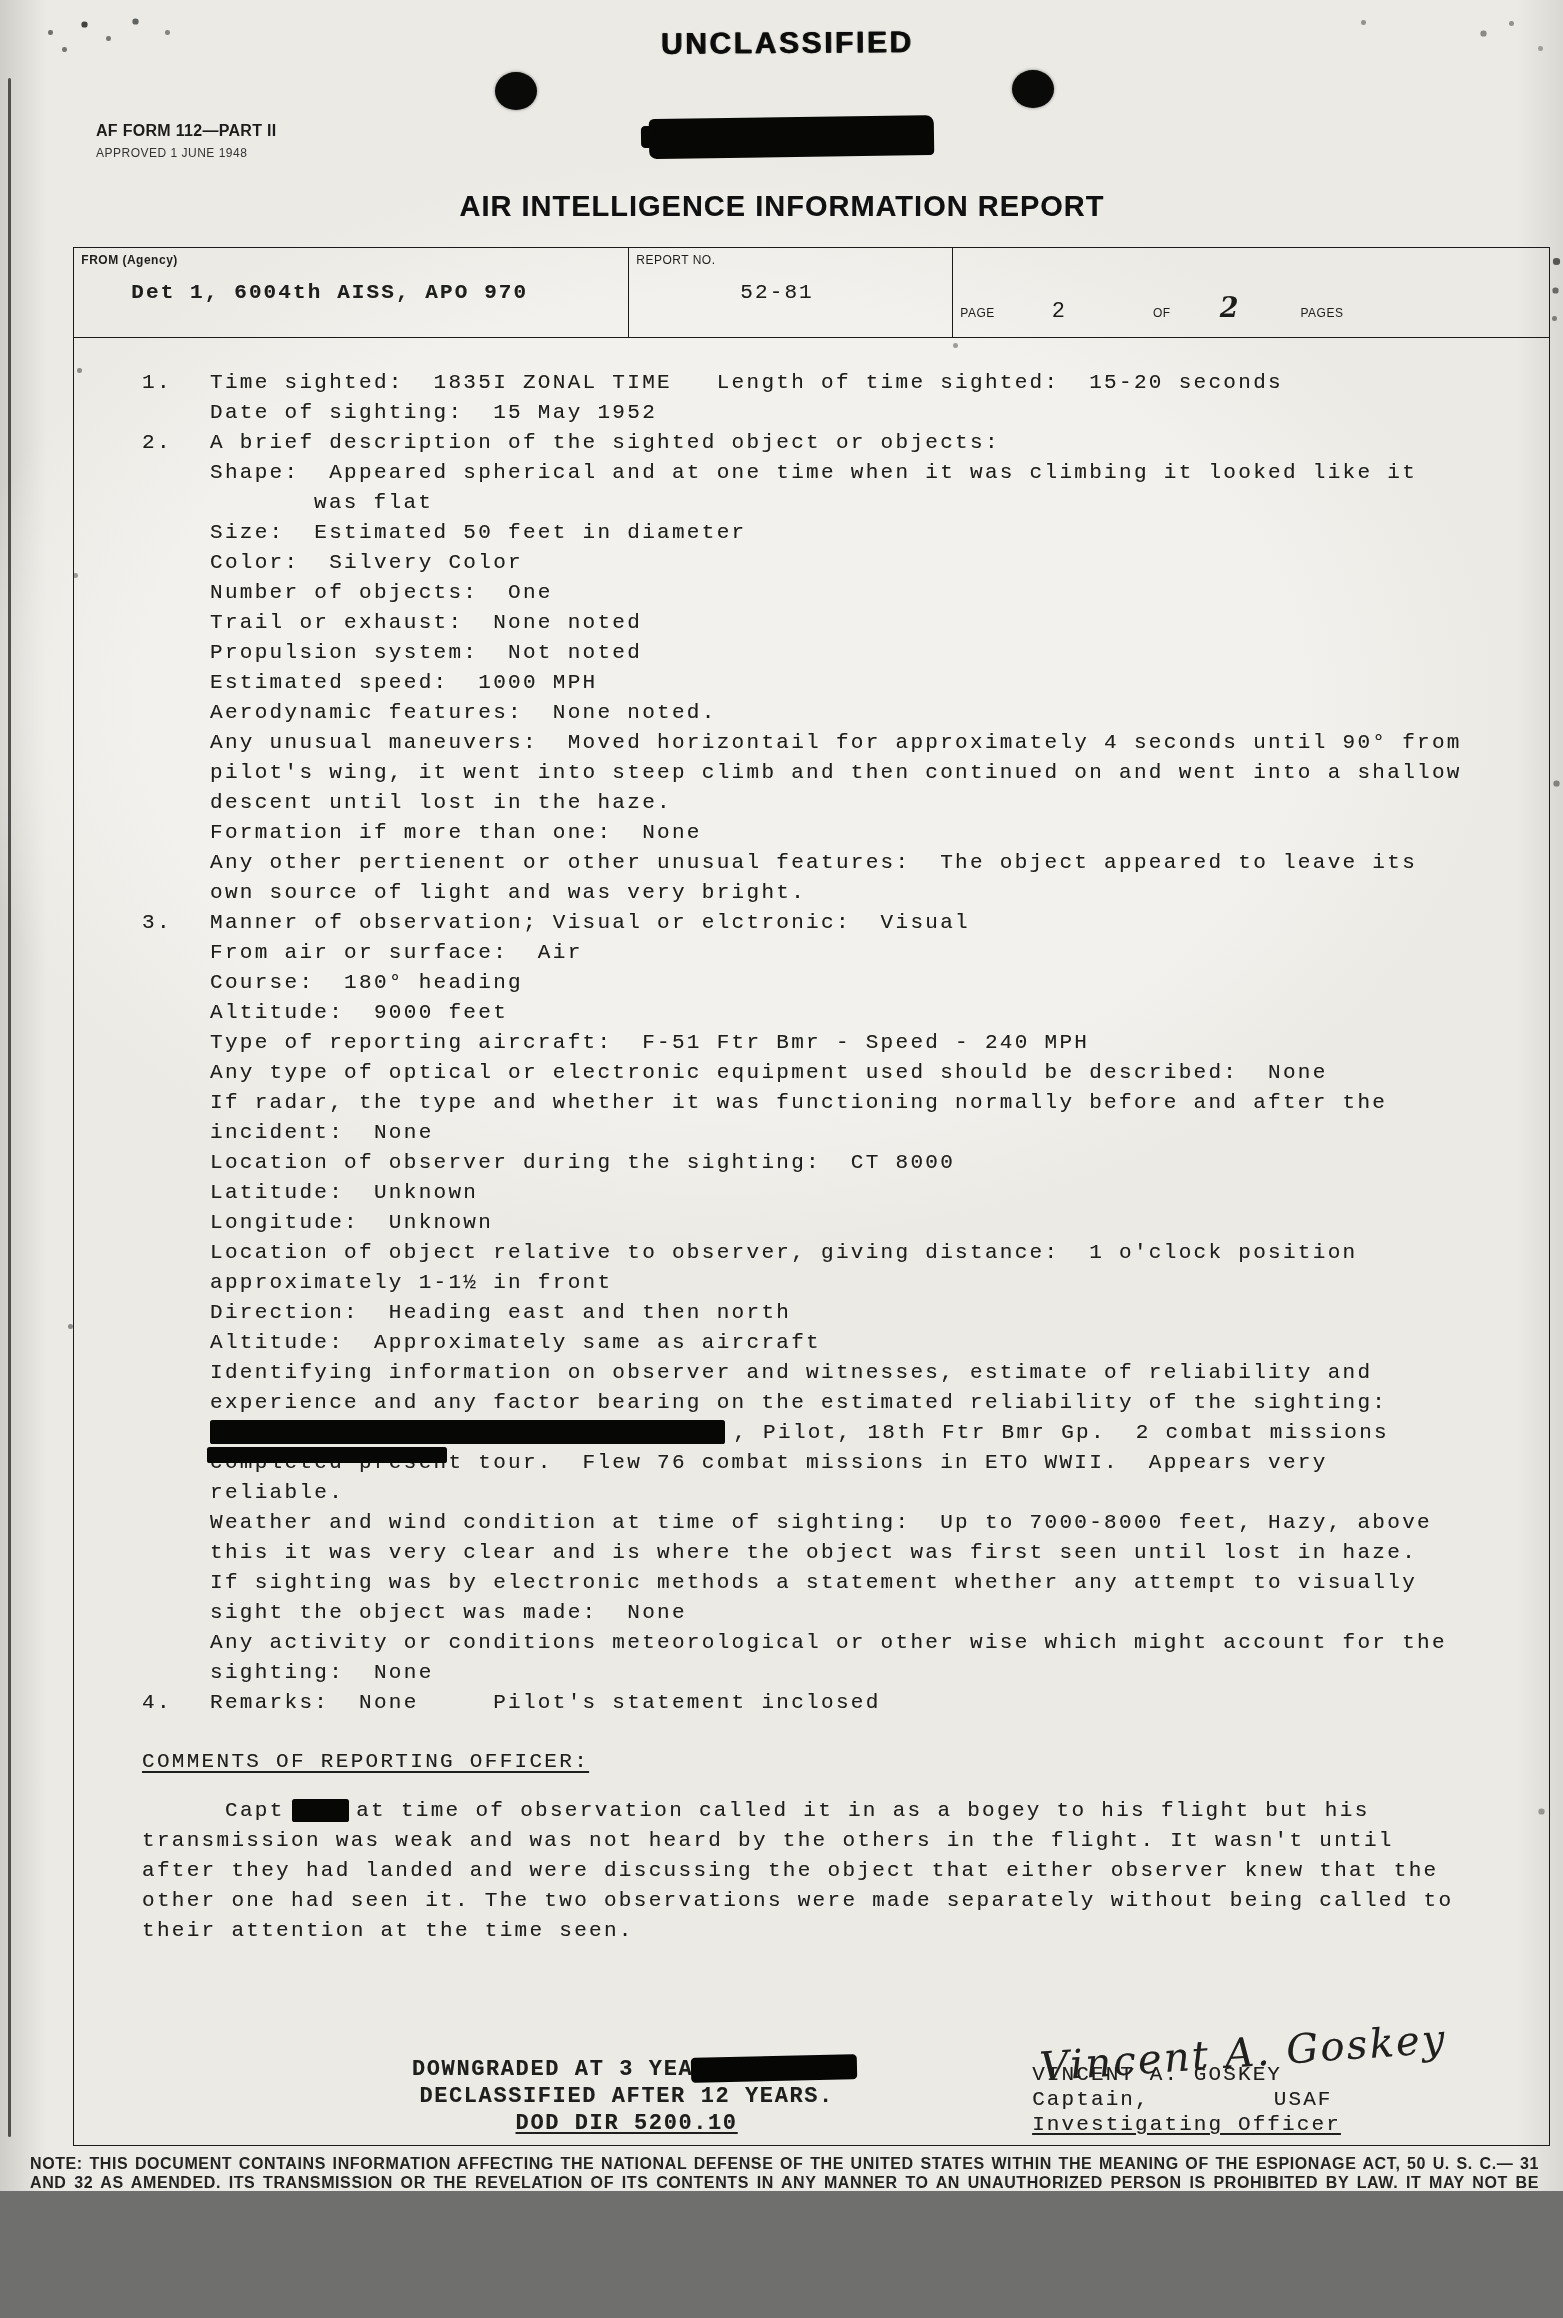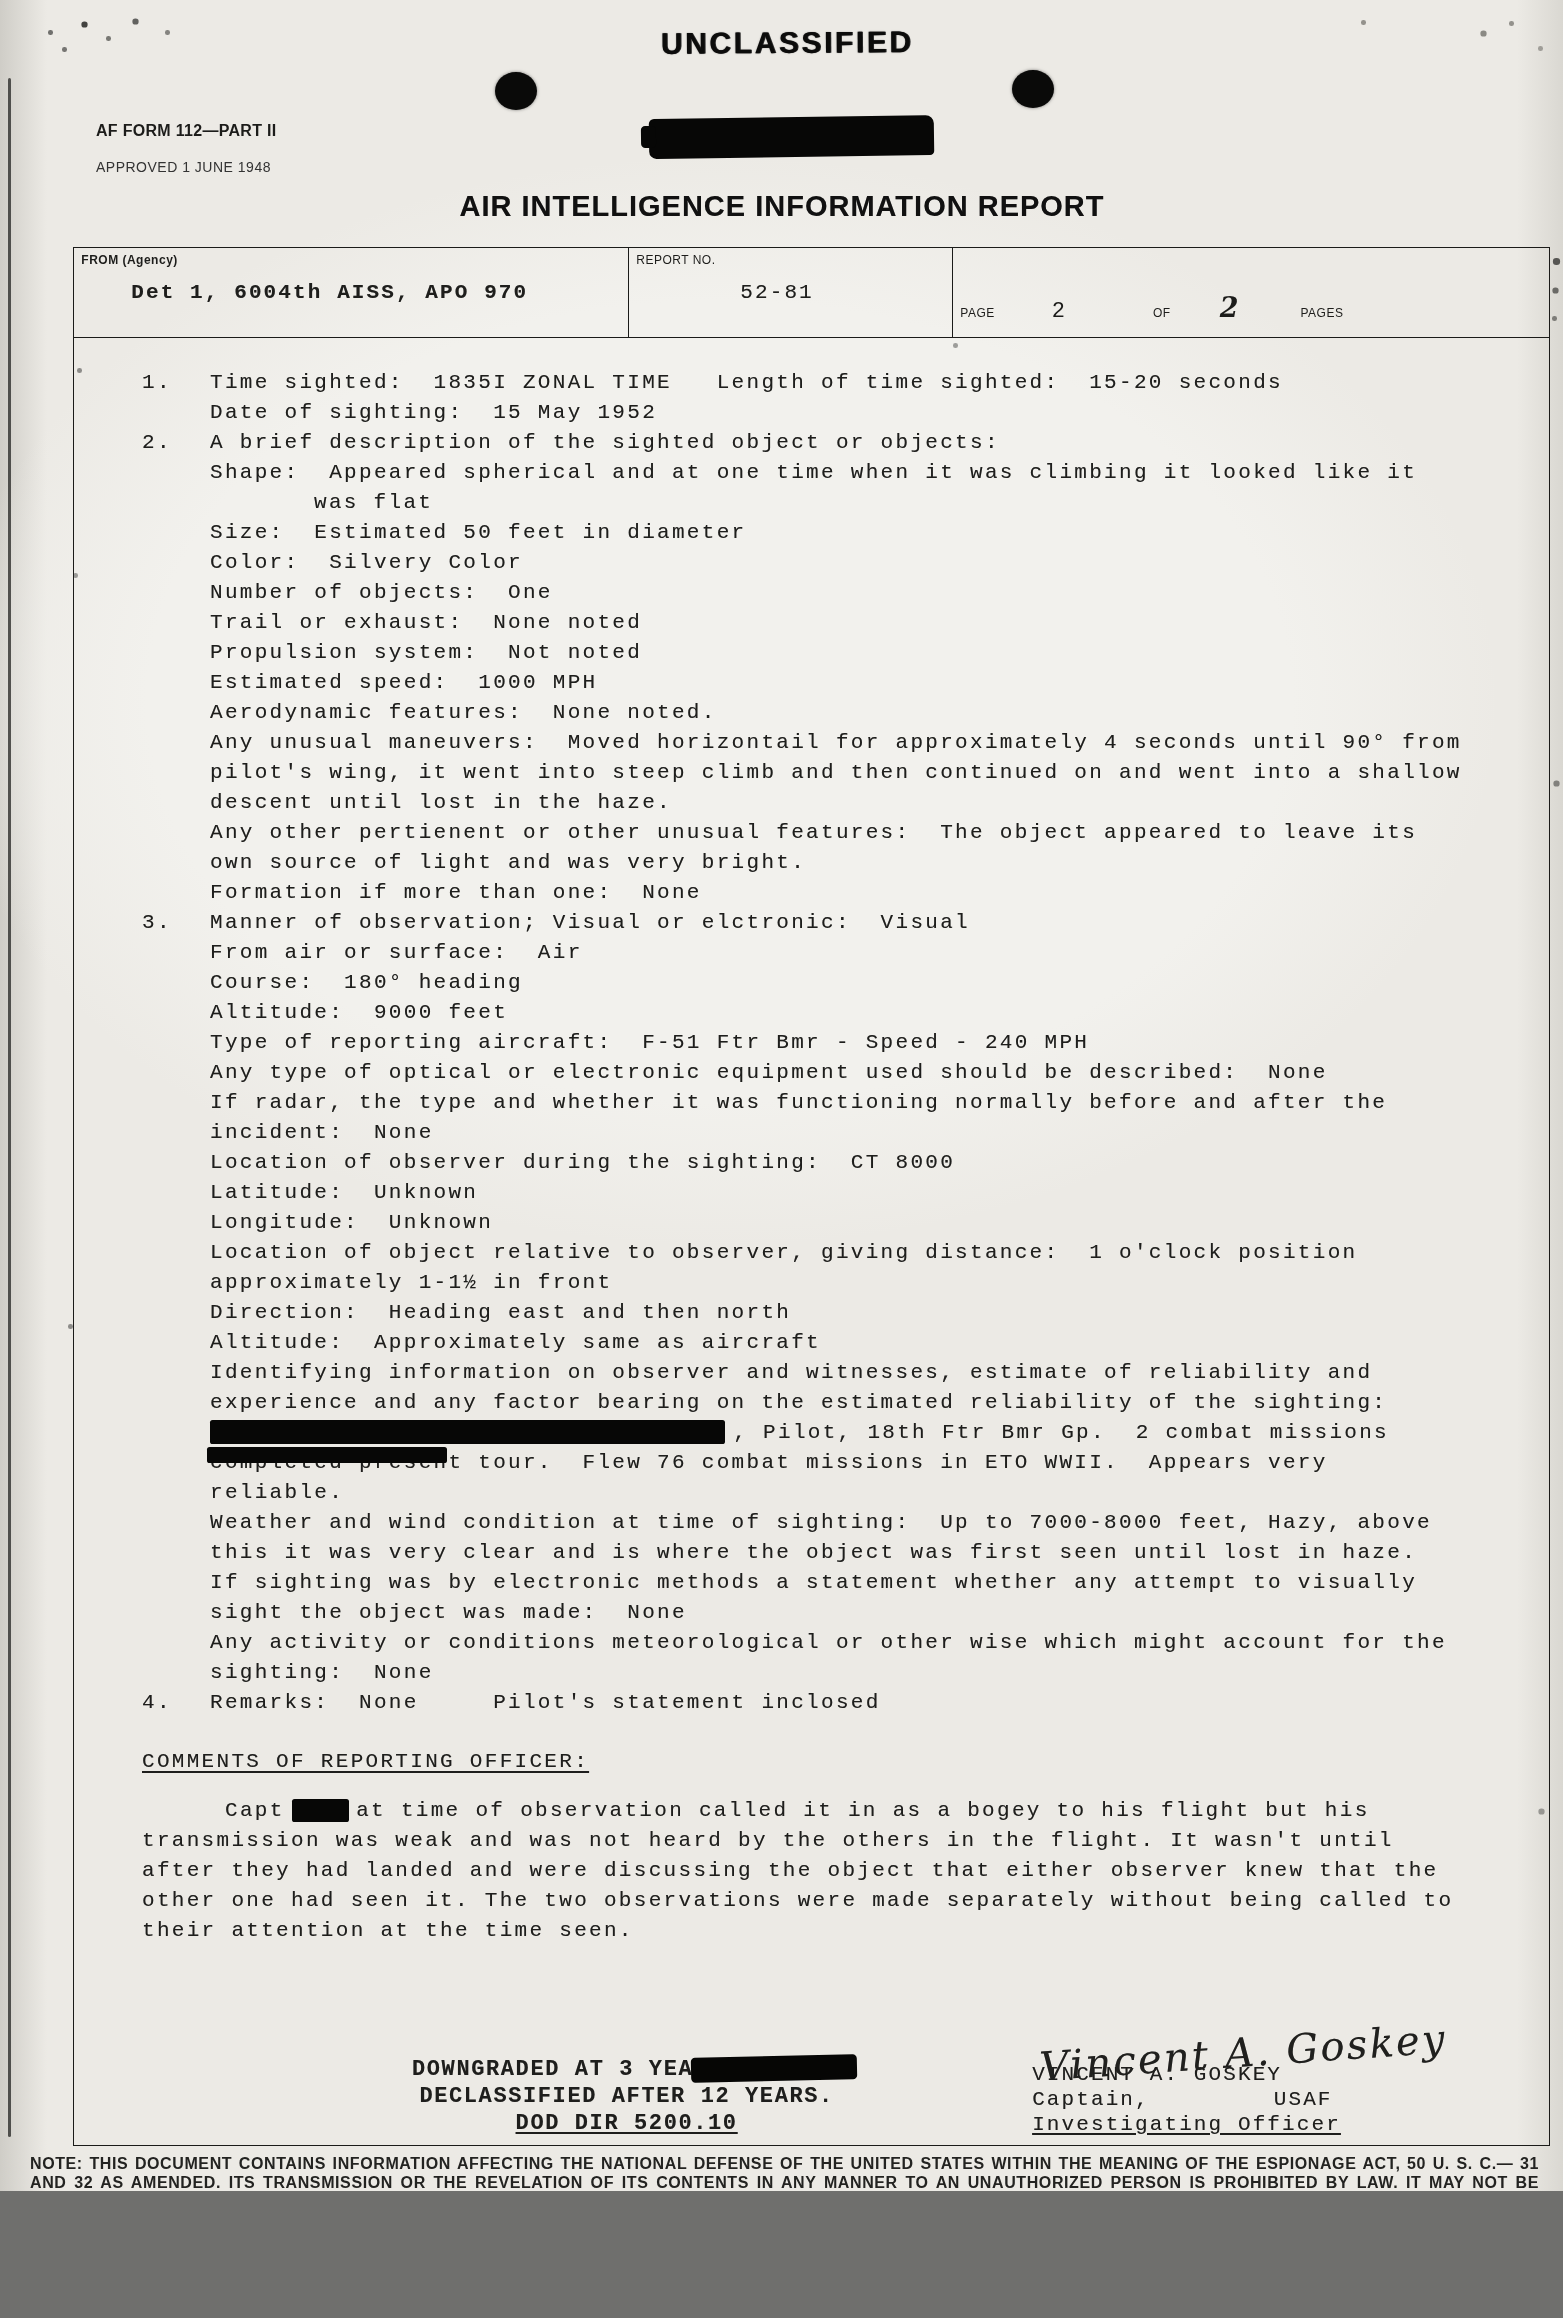--- a/index.html
+++ b/index.html
@@ -38,21 +38,21 @@
   .hole-2{left:1012px;top:70px;}
   .redact{position:absolute;background:#070706;}
   .redact-top{left:649px;top:117px;width:285px;height:40px;border-radius:5.2px 8.3px 4.2px 7.3px;transform:rotate(-0.8deg);}
   .redact-top::after{content:"";position:absolute;left:-8.3px;top:7.3px;width:15.6px;height:22px;background:#070706;border-radius:4.2px;}
   
   .stamp{font-weight:700;color:#0c0c0b;letter-spacing:2.6px;
     text-shadow:1px 0 0 rgba(10,10,10,.85), 0 0 1.6px rgba(0,0,0,.35);}
   .stamp-top{position:absolute;left:50%;top:26px;transform:translateX(-48%) rotate(-.4deg);font-size:30px;}
   .form-id{position:absolute;left:96px;top:122px;}
   .form-id-main{font-weight:700;font-size:16px;letter-spacing:0.3px;}
-  .form-id-sub{font-size:14px;letter-spacing:0.5px;color:#333;margin-top:19px;}
+  .form-id-sub{font-size:12px;letter-spacing:0.5px;color:#333;margin-top:6px;}
   .title{position:absolute;left:0;top:190px;width:100%;margin:0;text-align:center;
     font-size:29px;font-weight:700;letter-spacing:1px;color:#111;
     text-shadow:0 0 0.5px rgba(0,0,0,.4);}
   
   .form-box{position:absolute;left:73px;top:247px;width:1477px;min-height:1899px;
     border:1.6px solid #1b1b19;display:flex;flex-direction:column;box-sizing:border-box;}
   .form-head{display:flex;height:89px;border-bottom:1.6px solid #1b1b19;flex:none;}
   .cell{box-sizing:border-box;padding:5.2px 7.3px;}
   .cell-from{width:555px;border-right:1.6px solid #1b1b19;font-weight:bold;}
   .cell-report{width:324px;border-right:1.6px solid #1b1b19;}
@@ -192,25 +192,25 @@
           <div class="line">
     <span class="num"></span>
     <span class="txt">Aerodynamic features:  None noted.</span>
   </div>
           <div class="line">
     <span class="num"></span>
     <span class="txt">Any unusual maneuvers:  Moved horizontail for approximately 4 seconds until 90° from pilot's wing, it went into steep climb and then continued on and went into a shallow descent until lost in the haze.</span>
   </div>
           <div class="line">
     <span class="num"></span>
+    <span class="txt">Formation if more than one:  None</span>
+  </div>
+          <div class="line">
+    <span class="num"></span>
     <span class="txt">Any other pertienent or other unusual features:  The object appeared to leave its own source of light and was very bright.</span>
-  </div>
-          <div class="line">
-    <span class="num"></span>
-    <span class="txt">Formation if more than one:  None</span>
   </div>
           <div class="line">
     <span class="num">3.</span>
     <span class="txt">Manner of observation; Visual or elctronic:  Visual</span>
   </div>
           <div class="line">
     <span class="num"></span>
     <span class="txt">From air or surface:  Air</span>
   </div>
           <div class="line">

